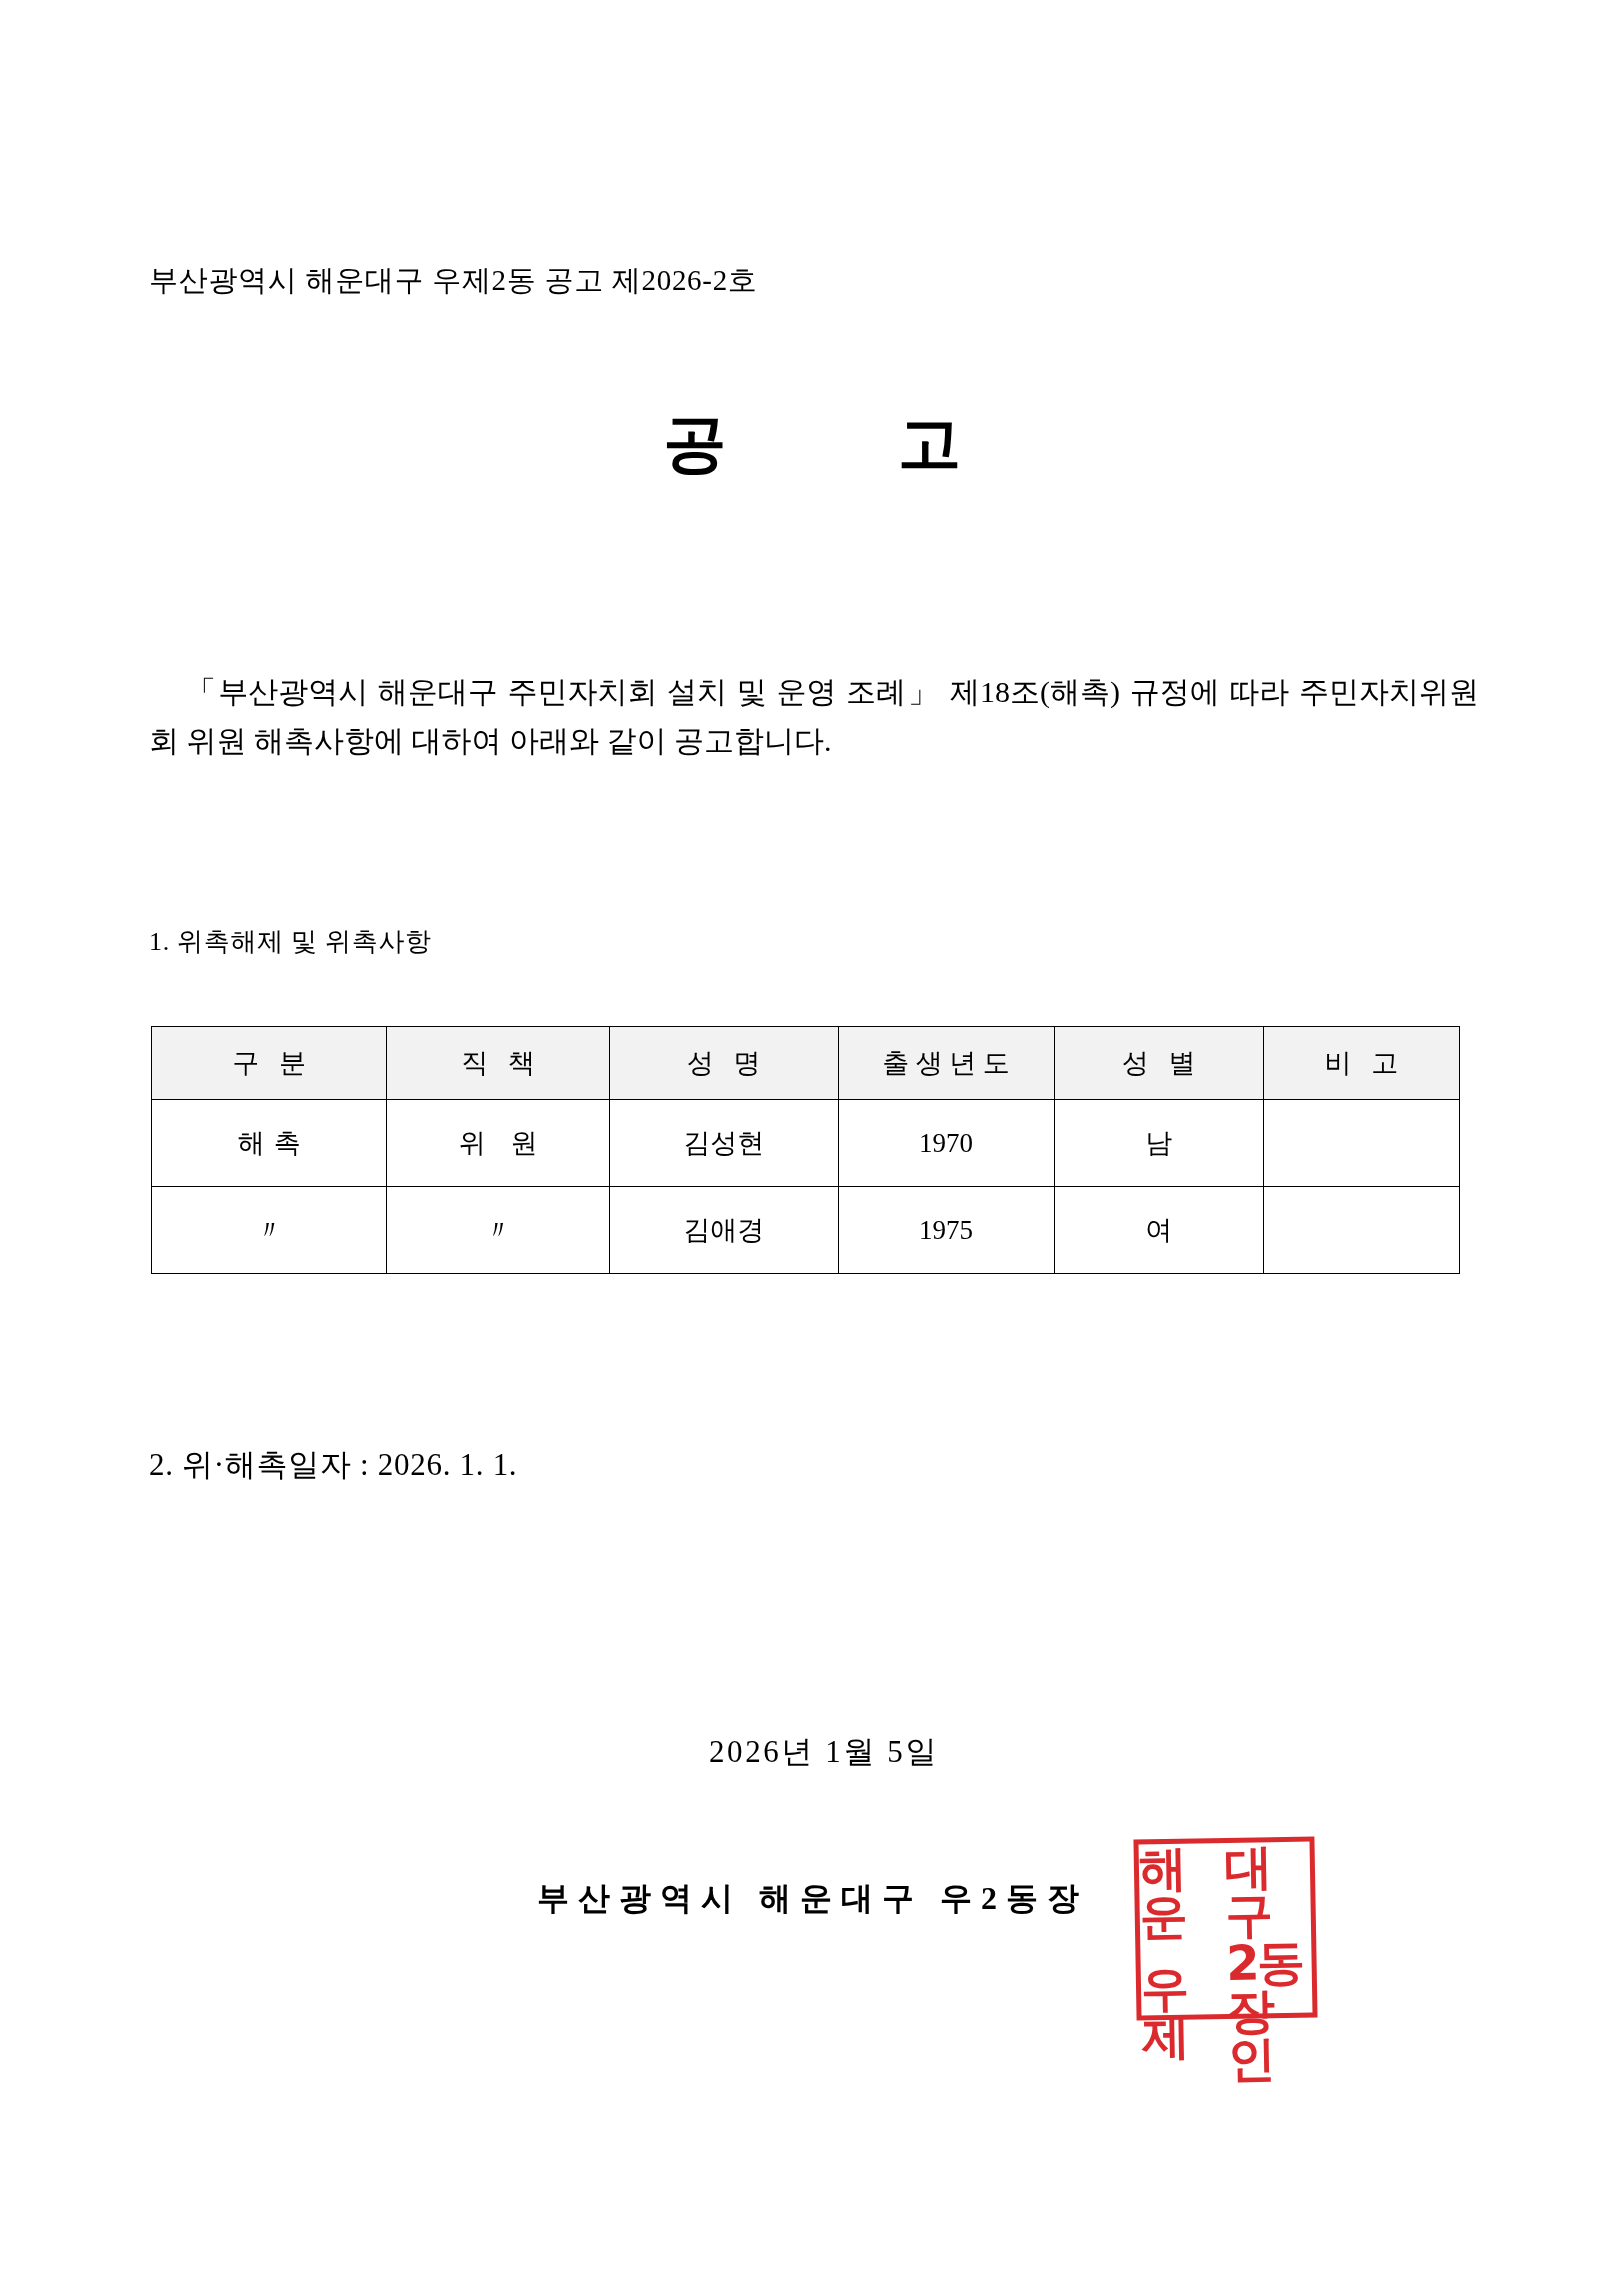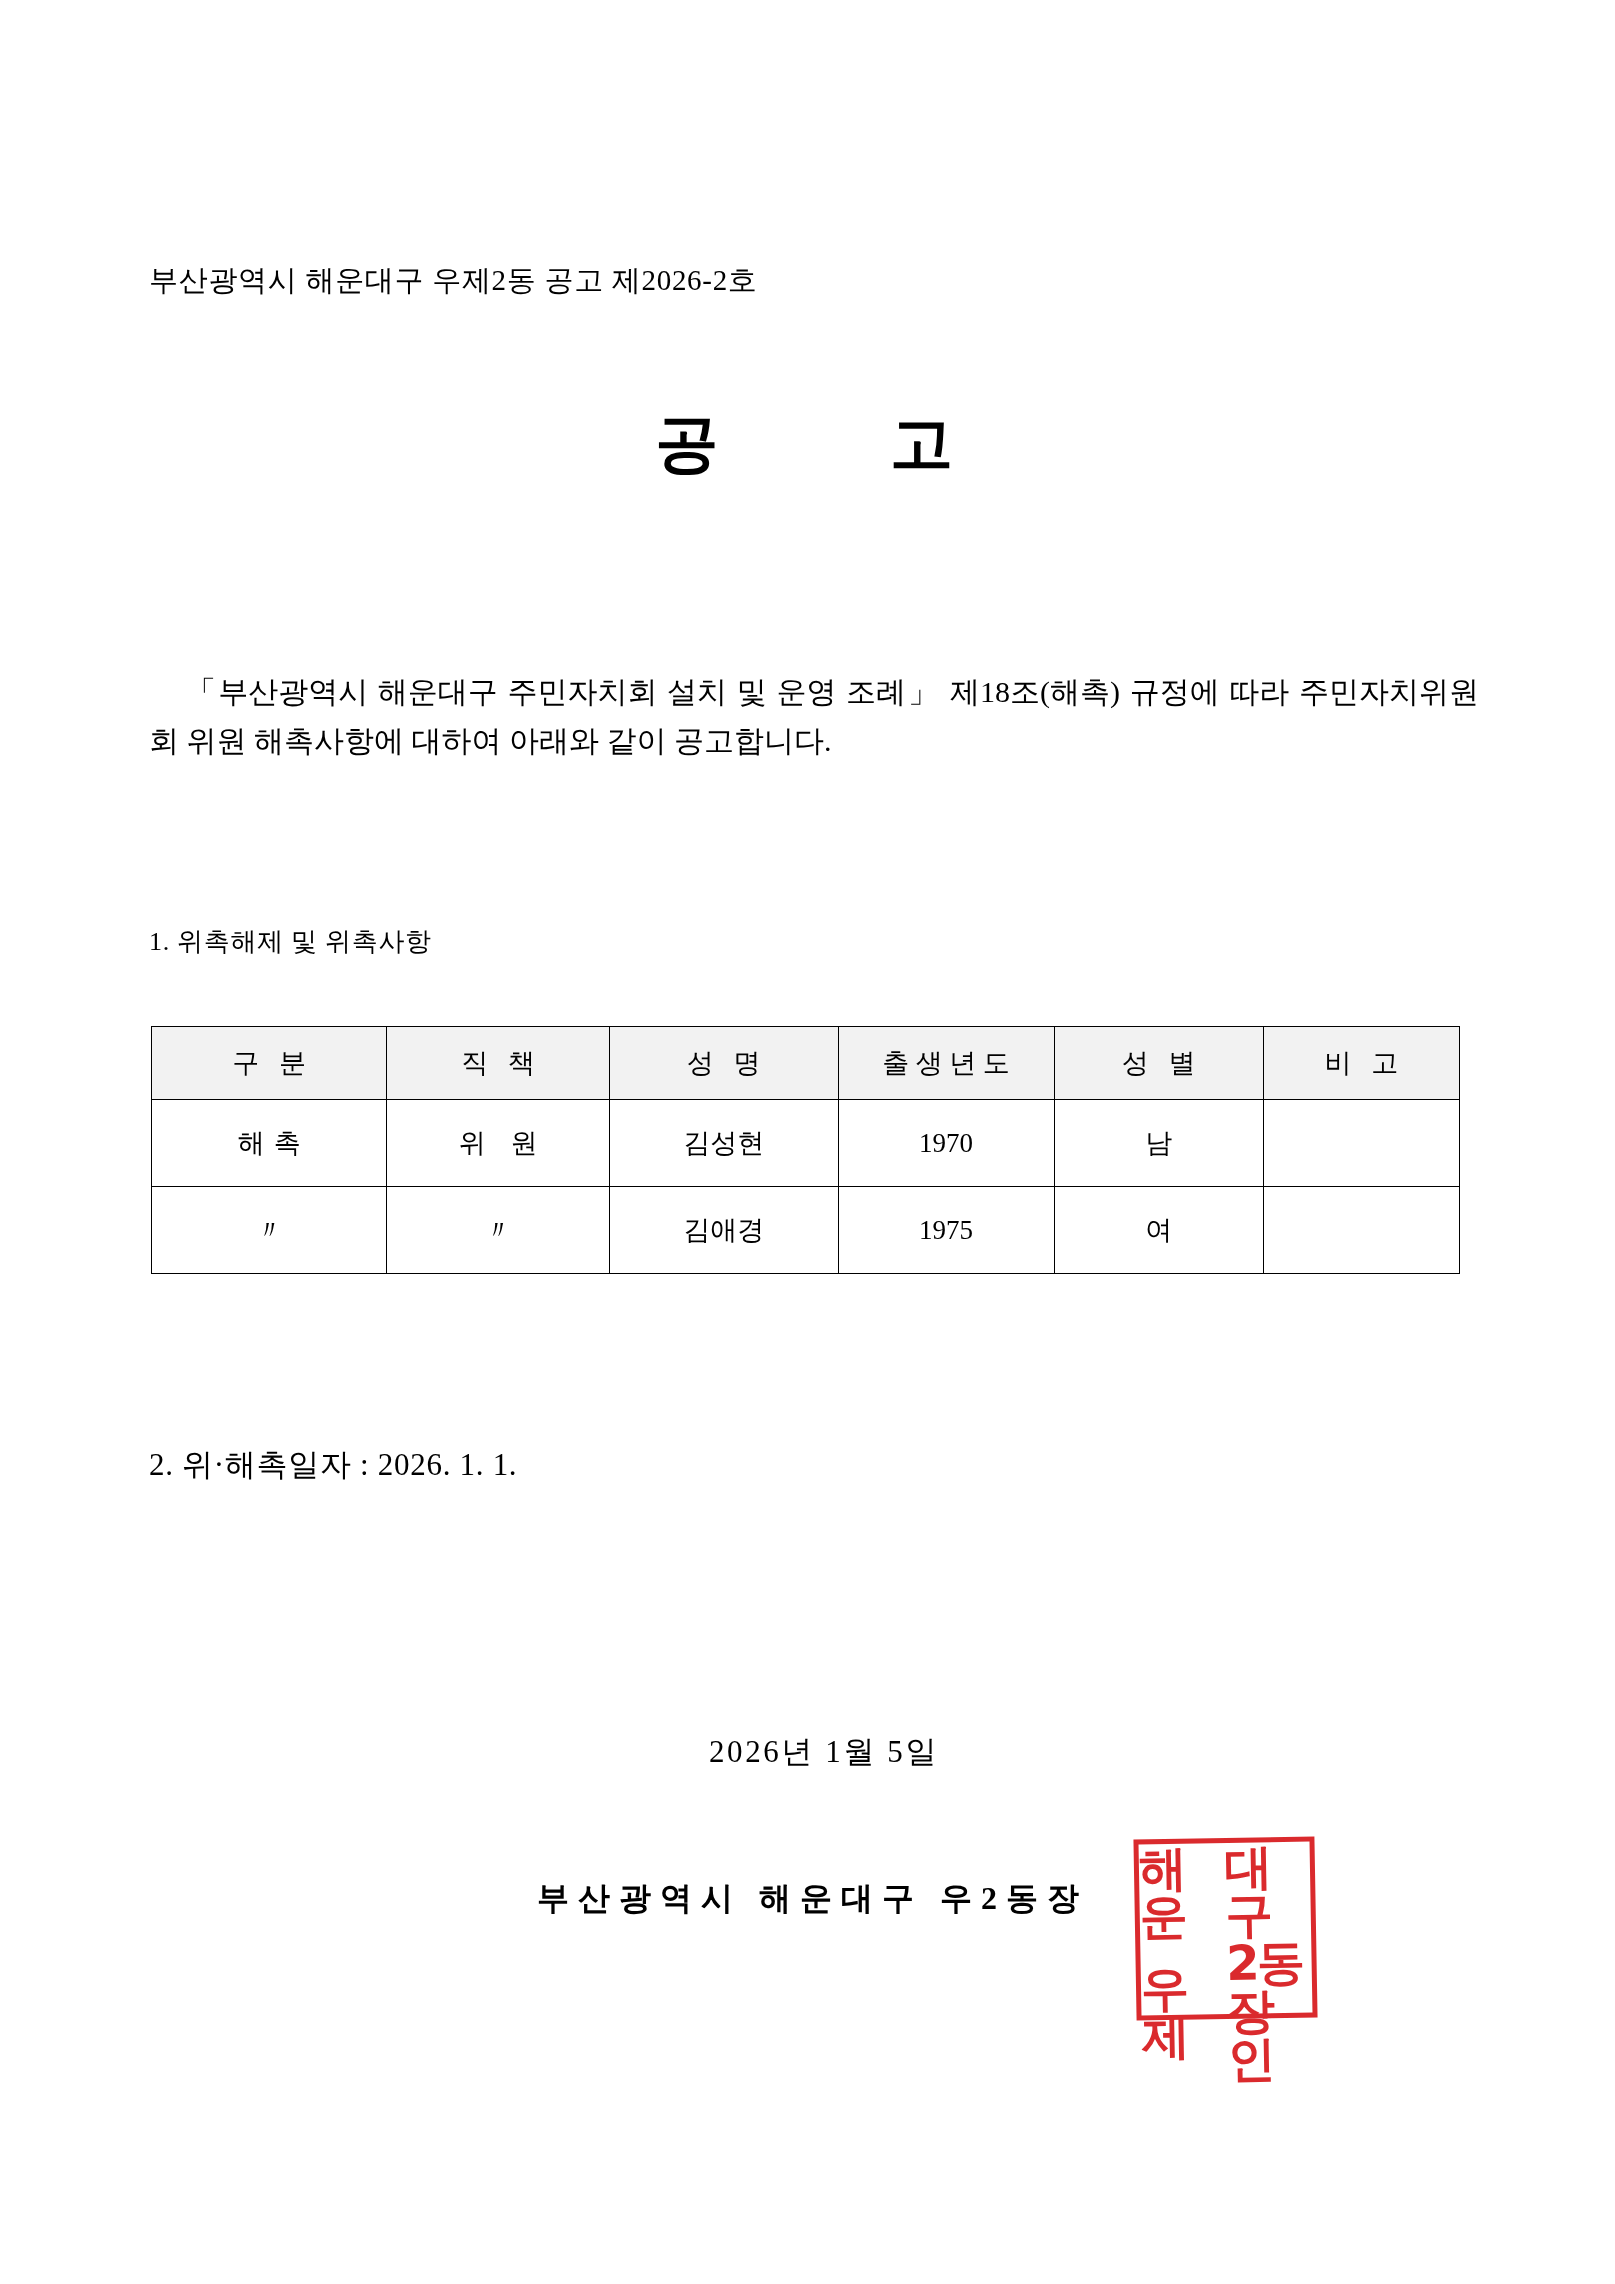--- a/index.html
+++ b/index.html
@@ -31,21 +31,21 @@
     left: 149px;
     top: 261px;
     font-size: 29px;
     letter-spacing: 0.7px;
     white-space: nowrap;
   }
 
   
   .doc-title {
     position: absolute;
-    left: 4px;
+    left: 12px;
     top: 401px;
     width: 1600px;
     text-align: center;
     font-size: 63px;
     font-weight: 700;
     letter-spacing: 78px;
     text-indent: 78px;
   }
 
   

